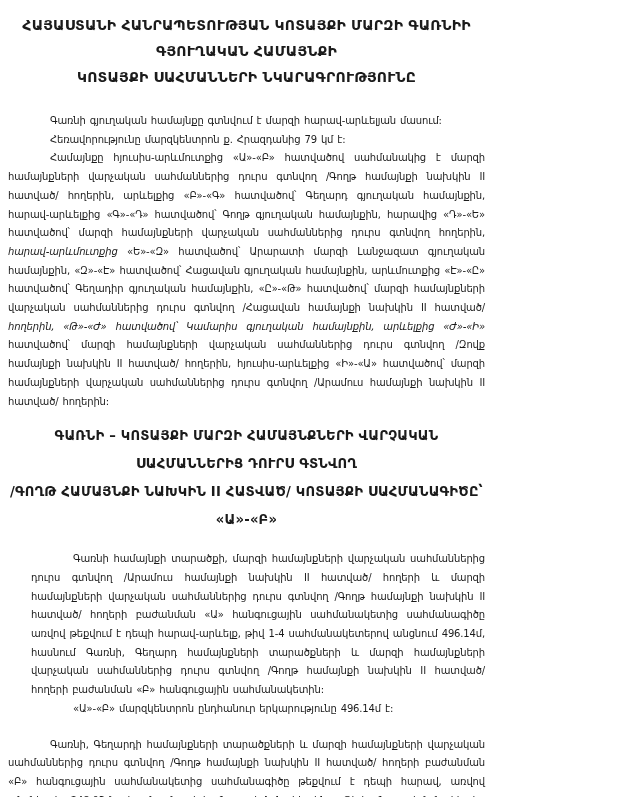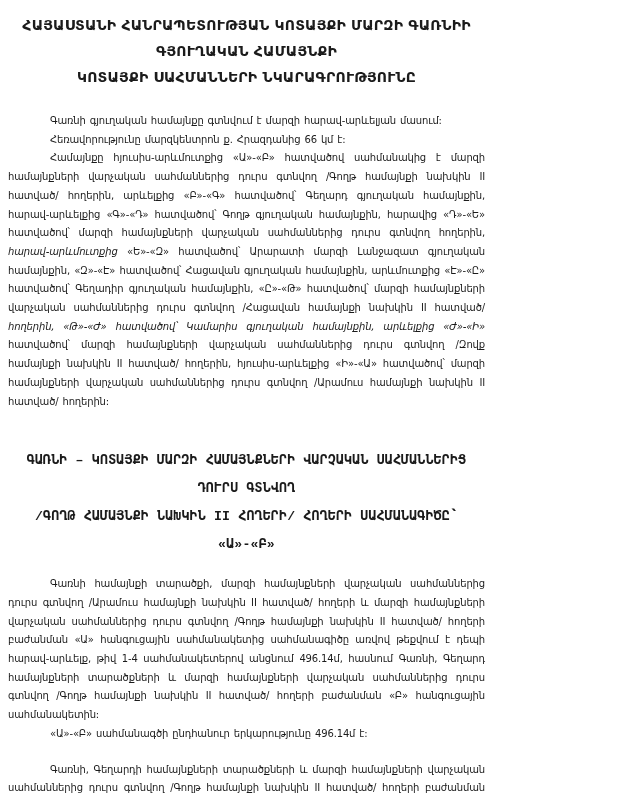--- a/index.html
+++ b/index.html
@@ -35,49 +35,49 @@
     word-spacing: 1px;
   }
   p.para em { }
   .section-heading {
     text-align: center;
     font-weight: bold;
     font-size: 13.2px;
     line-height: 28px;
     letter-spacing: 0.2px;
   }
-  .h-sect1 { margin-top: 36px; font-family: Liberation Mono, monospace; }
-  .sect1-block { margin-top: 16px; }
+  .h-sect1 { margin-top: 11px; }
+  .sect1-block { margin-top: 16px; margin-left: 23px; }
   .h-sect2 { margin-top: 16px; }
   .sect2-block { margin-top: 17px; }
 </style>
 </head>
 <body>
 
 <div class="page">
 
   <div class="doc-title">
     <div>ՀԱՅԱՍՏԱՆԻ ՀԱՆՐԱՊԵՏՈՒԹՅԱՆ ԿՈՏԱՅՔԻ ՄԱՐԶԻ ԳԱՌՆԻԻ ԳՅՈՒՂԱԿԱՆ ՀԱՄԱՅՆՔԻ</div>
     <div>ԿՈՏԱՅՔԻ ՍԱՀՄԱՆՆԵՐԻ ՆԿԱՐԱԳՐՈՒԹՅՈՒՆԸ</div>
   </div>
 
   <div class="paras intro-block">
       <p class="para"><span>Գառնի գյուղական համայնքը գտնվում է մարզի հարավ-արևելյան մասում:</span></p>
-      <p class="para"><span>Հեռավորությունը մարզկենտրոն ք. Հրազդանից 66 կմ է:</span></p>
+      <p class="para"><span>Հեռավորությունը մարզկենտրոն ք. Հրազդանից 79 կմ է:</span></p>
       <p class="para"><span>Համայնքը հյուսիս-արևմուտքից «Ա»-«Բ» հատվածով սահմանակից է մարզի համայնքների վարչական սահմաններից դուրս գտնվող /Գողթ համայնքի նախկին II հատված/ հողերին, արևելքից «Բ»-«Գ» հատվածով՝ Գեղարդ գյուղական համայնքին, հարավ-արևելքից «Գ»-«Դ» հատվածով՝ Գողթ գյուղական համայնքին, հարավից «Դ»-«Ե» հատվածով՝ մարզի համայնքների վարչական սահմաններից դուրս գտնվող հողերին, </span><em>հարավ-արևմուտքից</em><span> «Ե»-«Զ» հատվածով՝ Արարատի մարզի Լանջազատ գյուղական համայնքին, «Զ»-«Է» հատվածով՝ Հացավան գյուղական համայնքին, արևմուտքից «Է»-«Ը» հատվածով՝ Գեղադիր գյուղական համայնքին, «Ը»-«Թ» հատվածով՝ մարզի համայնքների վարչական սահմաններից դուրս գտնվող /Հացավան համայնքի նախկին II հատված/ </span><em>հողերին, «Թ»-«Ժ» հատվածով՝ Կամարիս գյուղական համայնքին, արևելքից «Ժ»-«Ի»</em><span> հատվածով՝ մարզի համայնքների վարչական սահմաններից դուրս գտնվող /Զովք համայնքի նախկին II հատված/ հողերին, հյուսիս-արևելքից «Ի»-«Ա» հատվածով՝ մարզի համայնքների վարչական սահմաններից դուրս գտնվող /Արամուս համայնքի նախկին II հատված/ հողերին:</span></p>
     </div>
 
   <div class="section-heading h-sect1">
     <div>ԳԱՌՆԻ – ԿՈՏԱՅՔԻ ՄԱՐԶԻ ՀԱՄԱՅՆՔՆԵՐԻ ՎԱՐՉԱԿԱՆ ՍԱՀՄԱՆՆԵՐԻՑ ԴՈՒՐՍ ԳՏՆՎՈՂ</div>
-    <div>/ԳՈՂԹ ՀԱՄԱՅՆՔԻ ՆԱԽԿԻՆ II ՀՈՂԵՐԻ/ ՀՈՂԵՐԻ ՍԱՀՄԱՆԱԳԻԾԸ՝ «Ա»-«Բ»</div>
+    <div>/ԳՈՂԹ ՀԱՄԱՅՆՔԻ ՆԱԽԿԻՆ II ՀԱՏՎԱԾ/ ԿՈՏԱՅՔԻ ՍԱՀՄԱՆԱԳԻԾԸ՝ «Ա»-«Բ»</div>
   </div>
 
   <div class="paras sect1-block">
       <p class="para"><span>Գառնի համայնքի տարածքի, մարզի համայնքների վարչական սահմաններից դուրս գտնվող /Արամուս համայնքի նախկին II հատված/ հողերի և մարզի համայնքների վարչական սահմաններից դուրս գտնվող /Գողթ համայնքի նախկին II հատված/ հողերի բաժանման «Ա» հանգուցային սահմանակետից սահմանագիծը առվով թեքվում է դեպի հարավ-արևելք, թիվ 1-4 սահմանակետերով անցնում 496.14մ, հասնում Գառնի, Գեղարդ համայնքների տարածքների և մարզի համայնքների վարչական սահմաններից դուրս գտնվող /Գողթ համայնքի նախկին II հատված/ հողերի բաժանման «Բ» հանգուցային սահմանակետին:</span></p>
-      <p class="para"><span>«Ա»-«Բ» սահմանագծի ընդհանուր երկարությունը 496.14մ է:</span></p>
+      <p class="para"><span>«Ա»-«Բ» մարզկենտրոն ընդհանուր երկարությունը 496.14մ է:</span></p>
     </div>
 
 
   <div class="paras sect2-block">
       <p class="para"><span>Գառնի, Գեղարդի համայնքների տարածքների և մարզի համայնքների վարչական սահմաններից դուրս գտնվող /Գողթ համայնքի նախկին II հատված/ հողերի բաժանման «Բ» հանգուցային սահմանակետից սահմանագիծը թեքվում է դեպի հարավ, առվով անցնելով 248.03մ, հասնում թիվ 1 սահմանակետին: Թիվ 1 սահմանակետից սահմանագիծը թեքվում է </span></p>
     </div>
 
 </div>
 
 </body></html>

